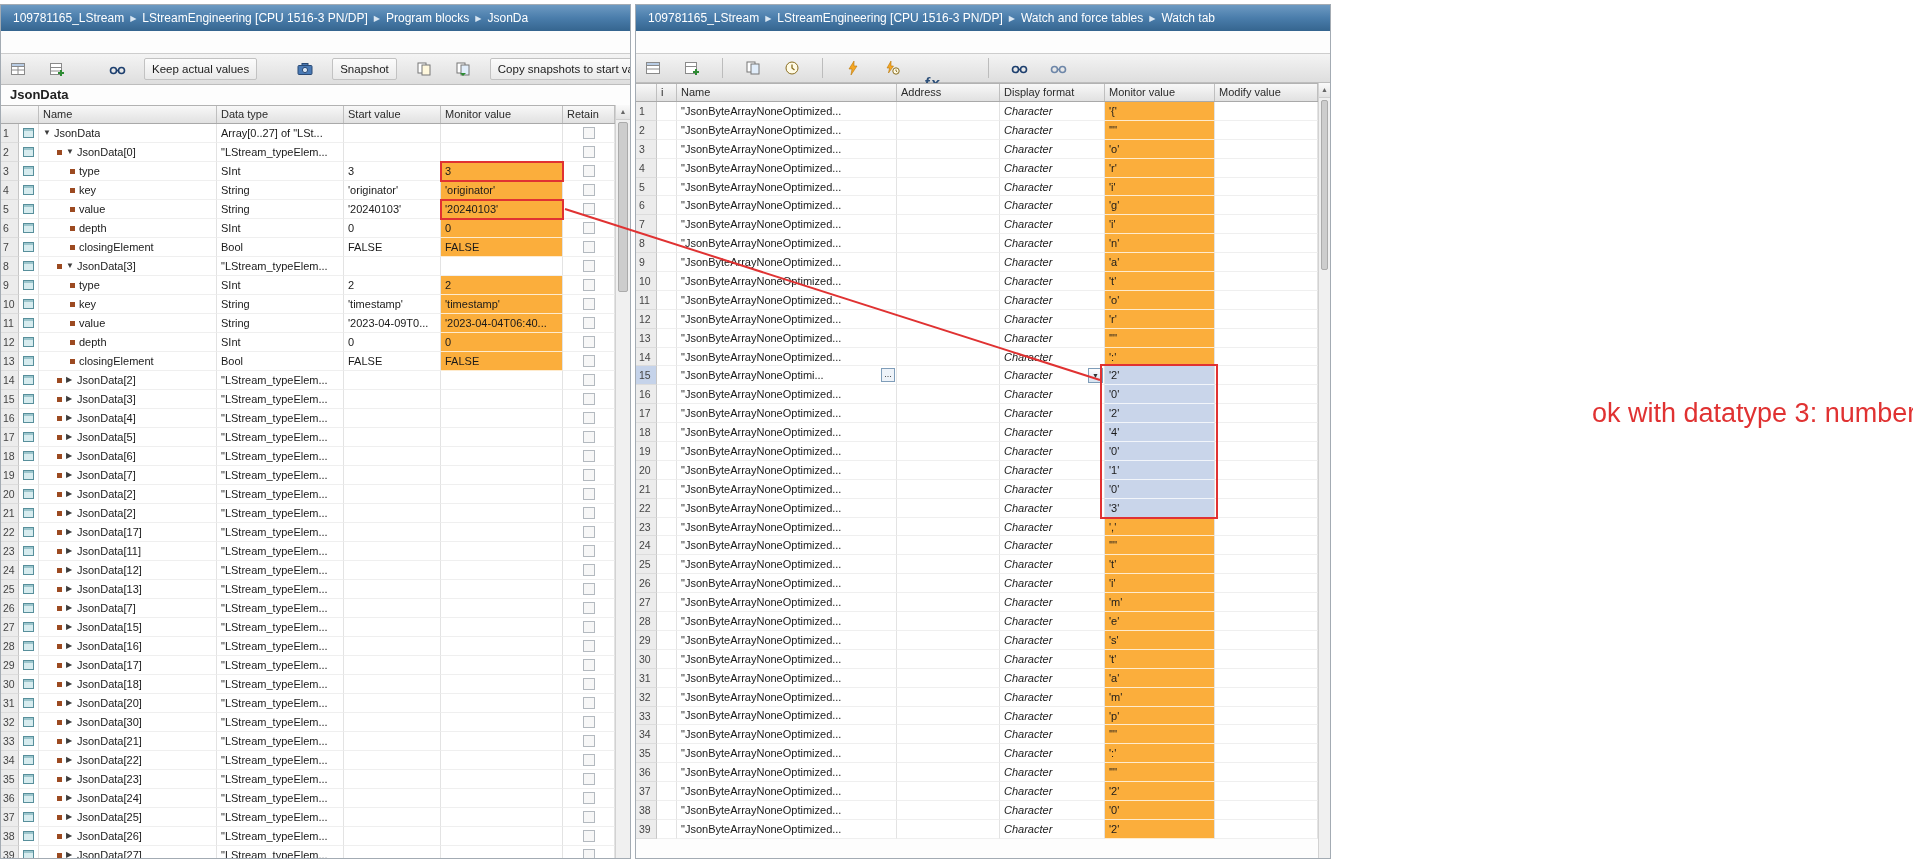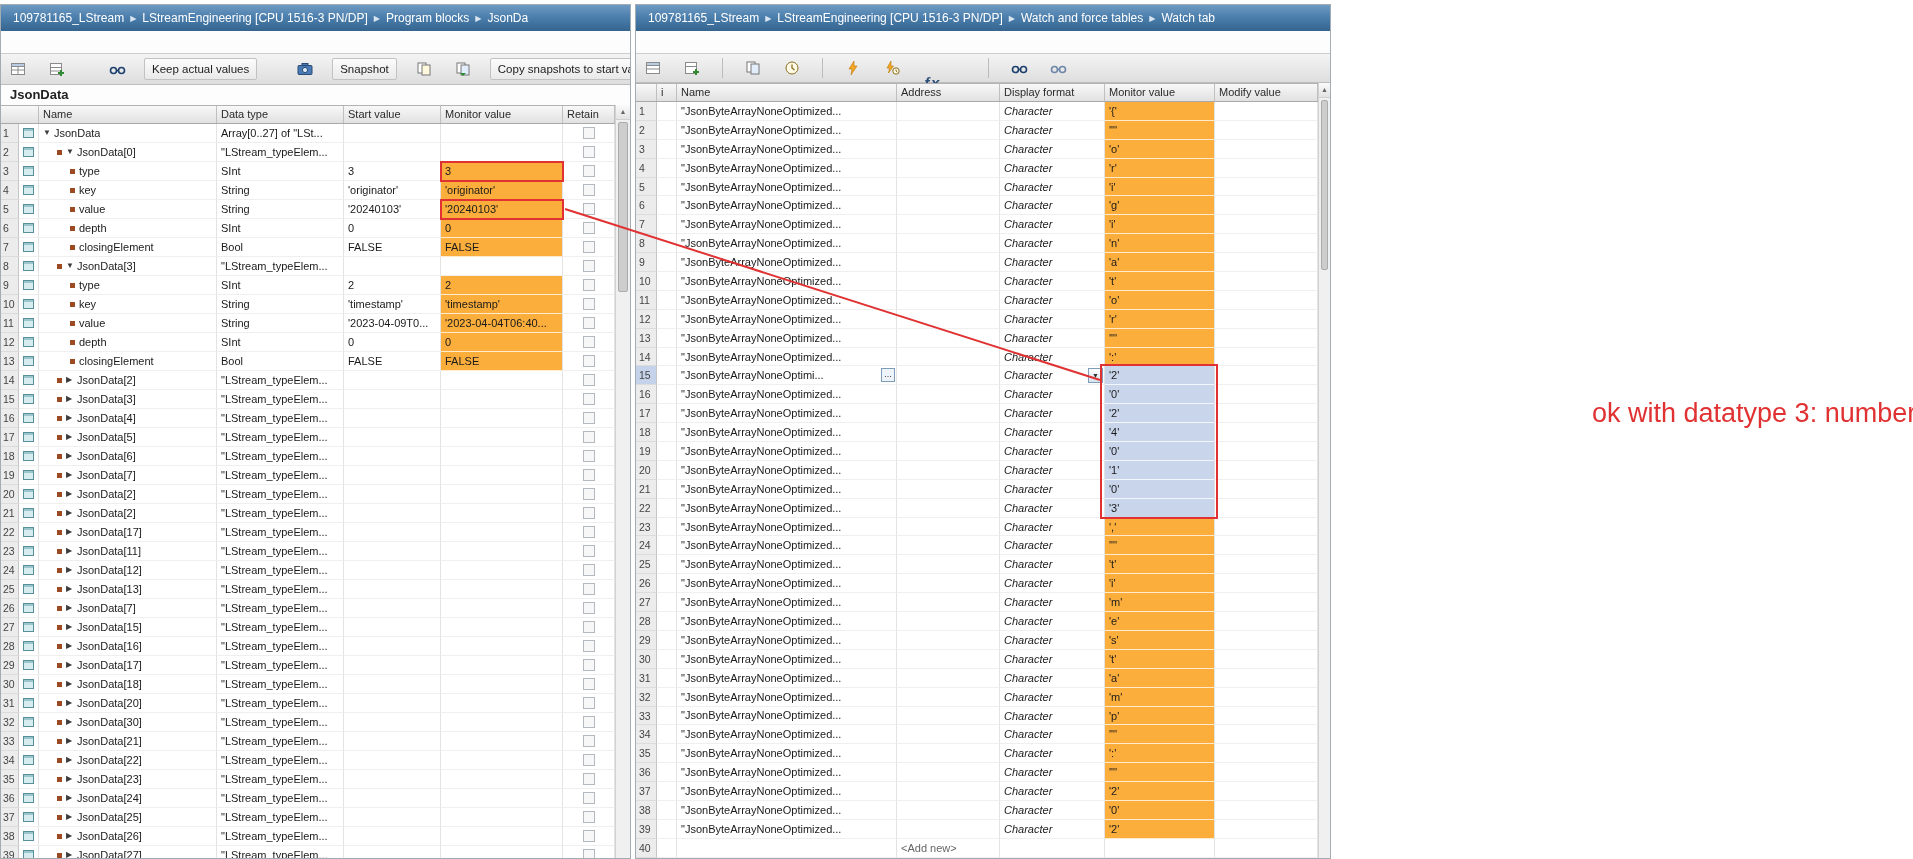--- a/index.html
+++ b/index.html
@@ -1418,29 +1418,20 @@
         <div class="cell rc-num">39</div>
         <div class="cell rc-i"></div>
         <div class="cell rc-name">
           <div class="nm-text">"JsonByteArrayNoneOptimized...</div>
         </div>
         <div class="cell rc-addr"></div>
         <div class="cell rc-fmt">Character</div>
         <div class="cell rc-mv hl">'2'</div>
         <div class="cell rc-mod"></div>
       </div>
-      <div class="rrow">
-        <div class="cell rc-num">40</div>
-        <div class="cell rc-i"></div>
-        <div class="cell rc-name"></div>
-        <div class="cell rc-addr">&lt;Add new&gt;</div>
-        <div class="cell rc-fmt"></div>
-        <div class="cell rc-mv"></div>
-        <div class="cell rc-mod"></div>
-      </div>
     </div>
 
   <div class="vscroll">
     <div class="sb-btn">▲</div>
     <div class="sb-thumb"></div>
   </div>
 </div>
 
 <div id="right-red-box"></div>
 <svg id="annot-line">

